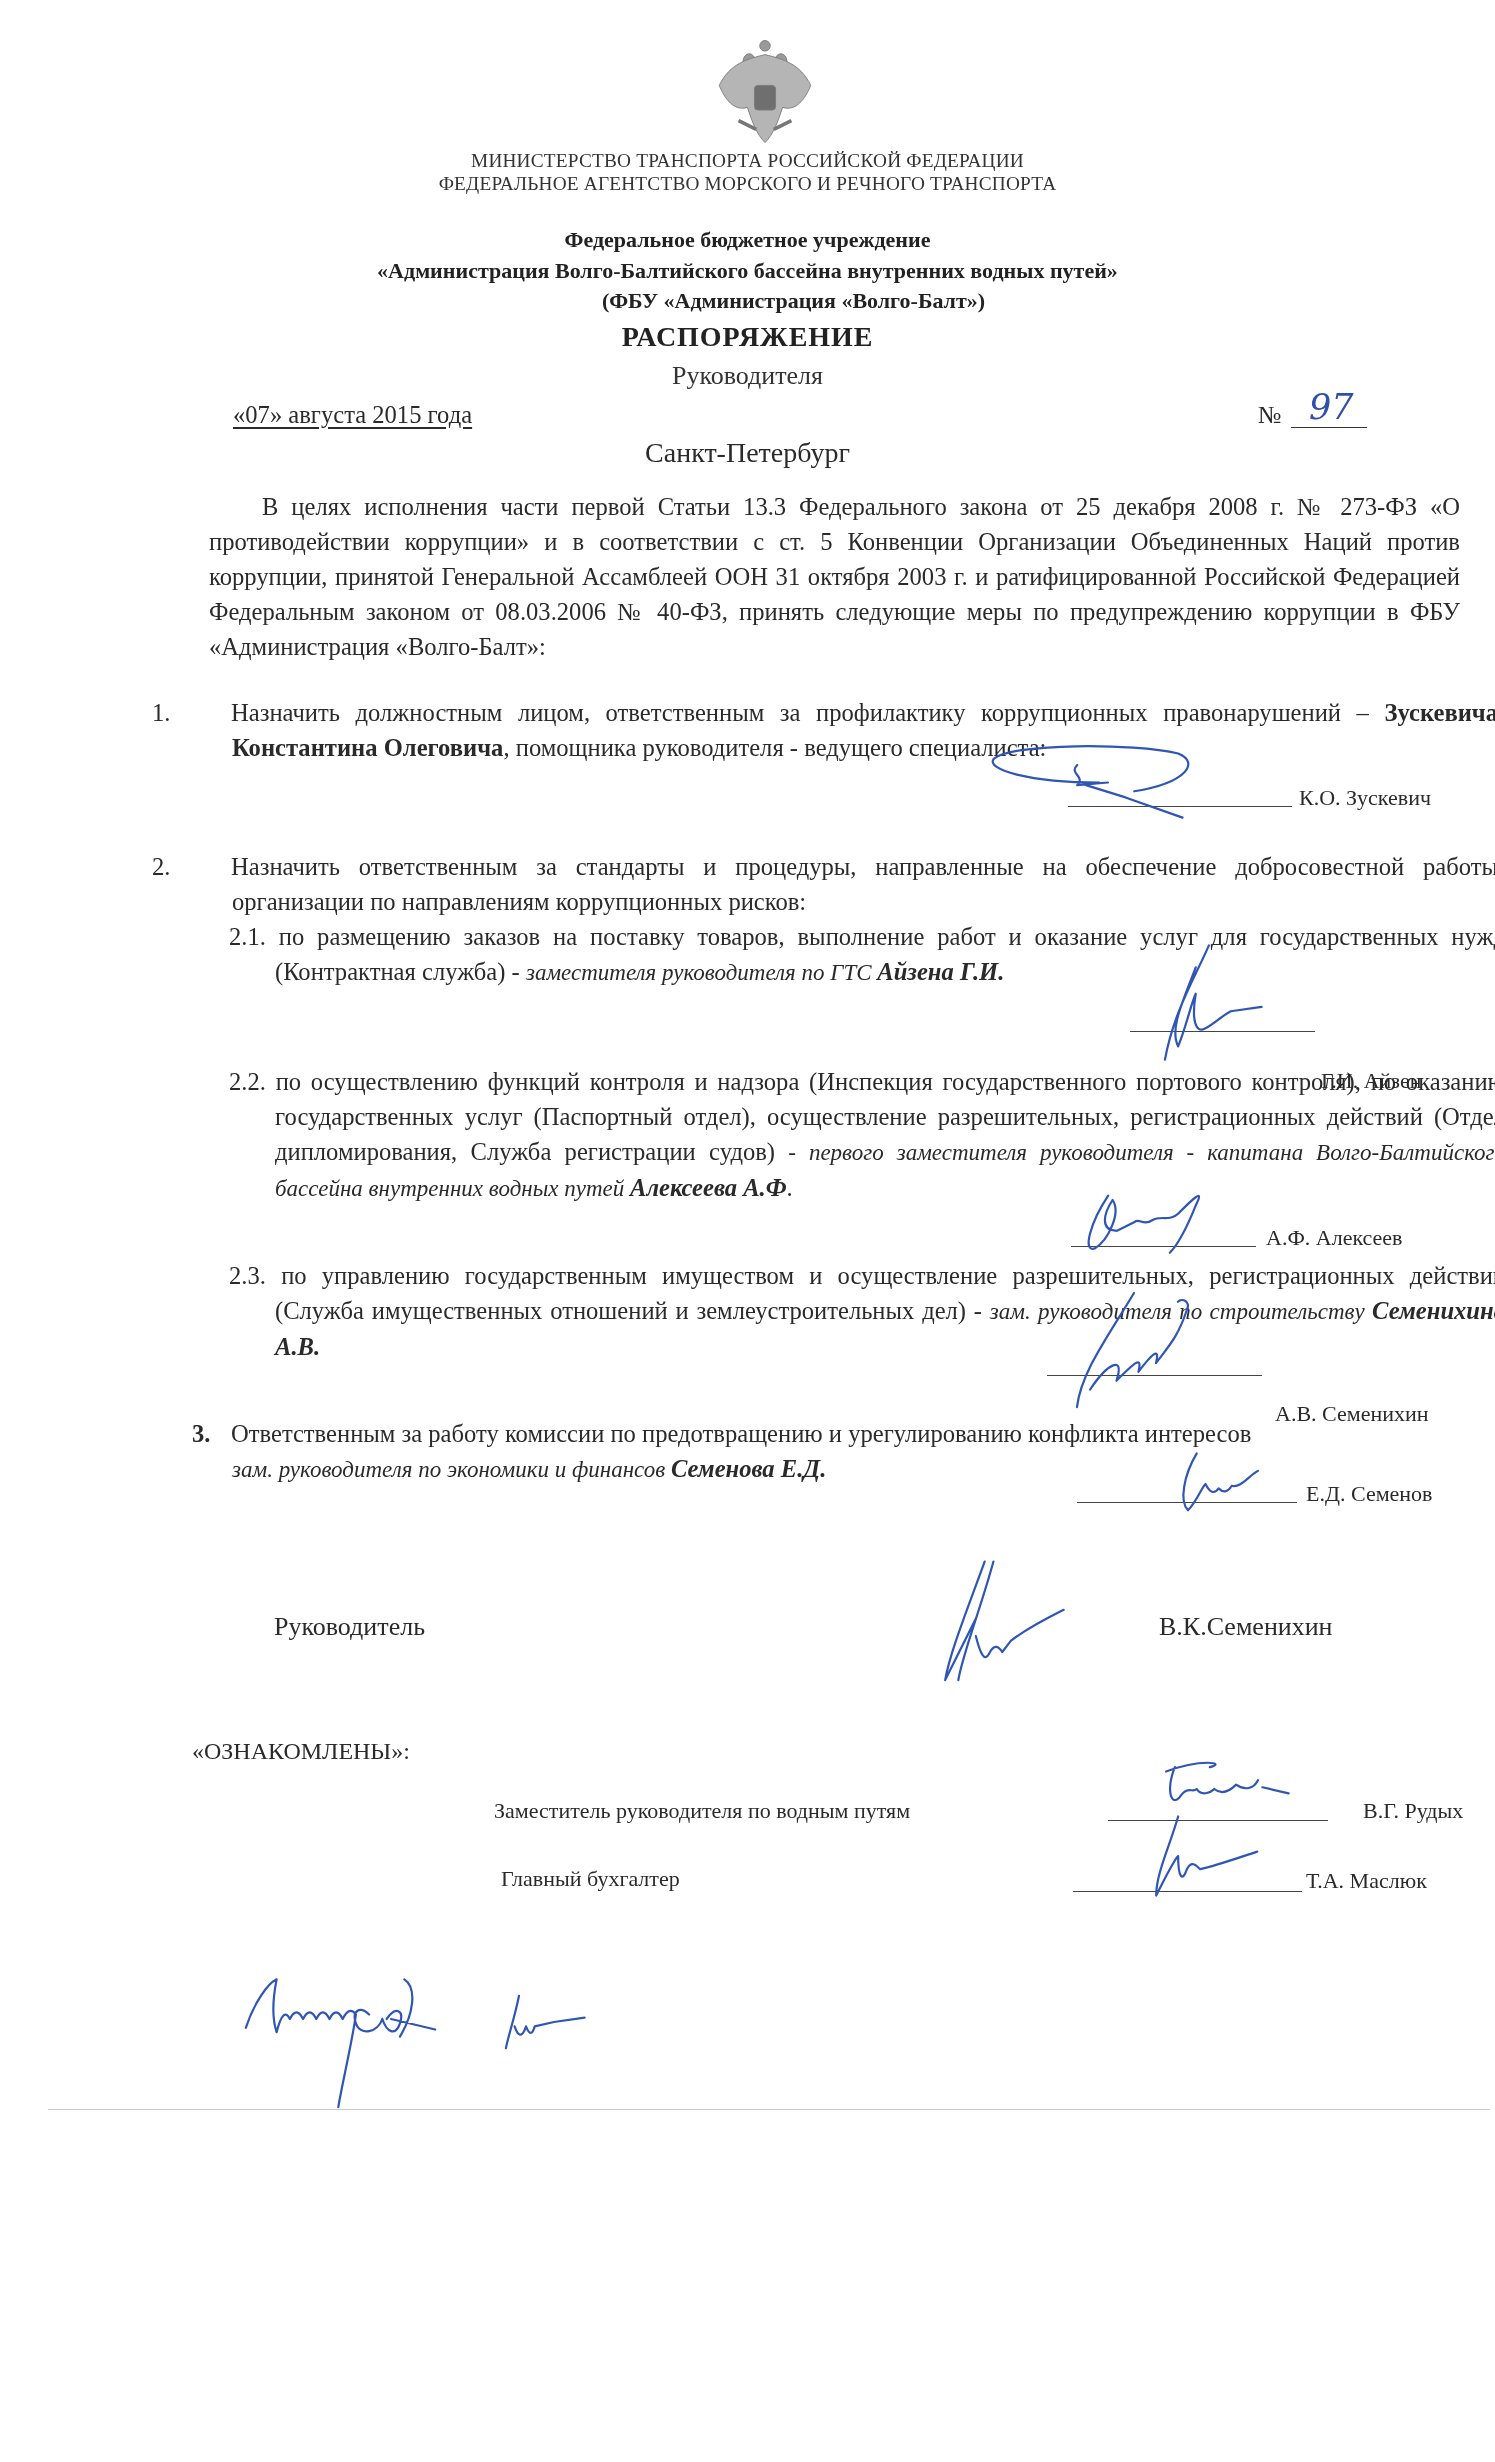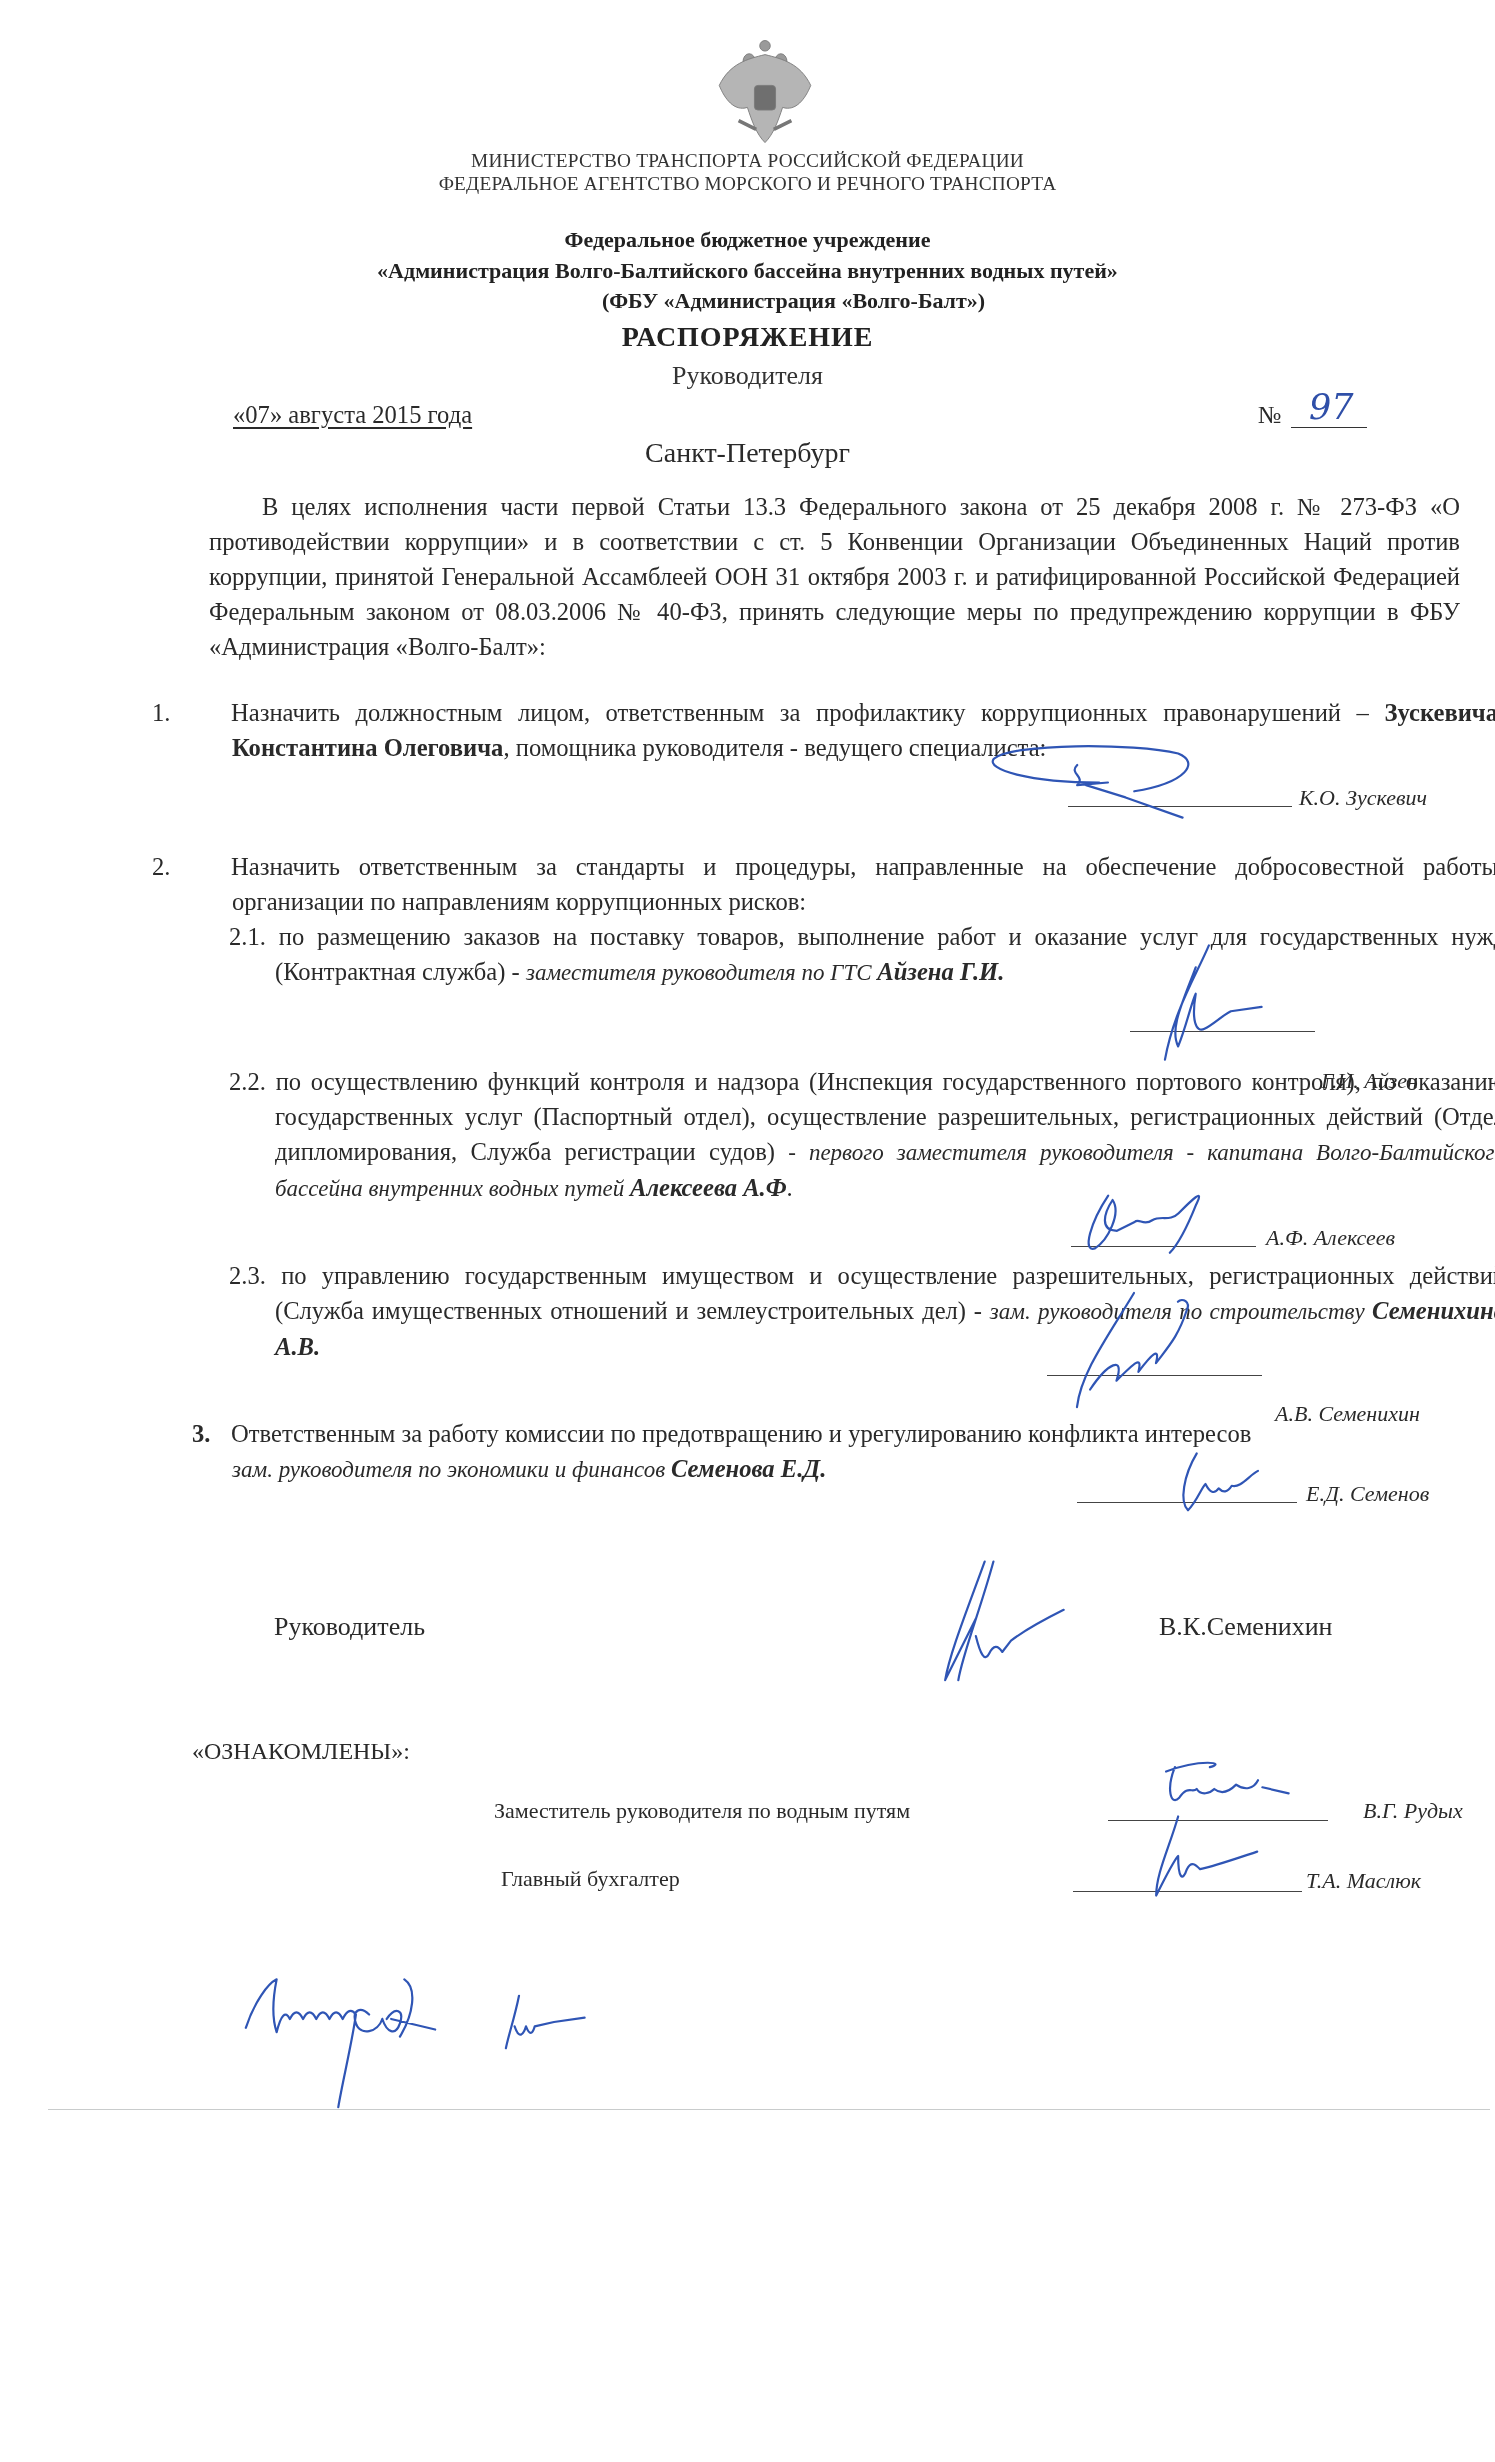--- a/index.html
+++ b/index.html
@@ -16,21 +16,21 @@
   .numlabel { left:1258px; top:401px; font-size:24.6px; }
   .numline { left:1291px; top:427px; width:76px; border-bottom:1.8px solid #333; }
   .numval { left:1297px; top:387px; font-size:35px; font-style:italic; color:#2f4fa8; font-family:"DejaVu Serif", serif;margin-left:12px; }
   .city { top:437px; font-size:28px; }
   .body { font-size:24.6px; line-height:35px; text-align:justify; color:#2a2a2a; }
   .para { left:209px; top:489px; width:1251px; text-indent:53px; }
   .item { width:1249px; }
   .num { display:inline-block; width:39px; }
   .hang { padding-left:40px; text-indent:-40px; }
   .sig-line { border-bottom:1.8px solid #444; }
-  .signame { font-size:22px;font-style:italic; }
+  .signame { font-size:22px; }
   .ital { font-style:italic; font-size:23px; }
   .bi { font-style:italic; font-weight:bold; }
   .sig-svg { overflow:visible; }
   .sig-svg path { fill:none; stroke:#2f55b5; stroke-width:2.5; stroke-linecap:round; stroke-linejoin:round; }
   .footer-rule { left:48px; top:2109px; width:1442px; border-bottom:1.8px solid #c9cccc; }
   .lbl { font-size:22px; }
 </style>
 </head>
 <body>
 

